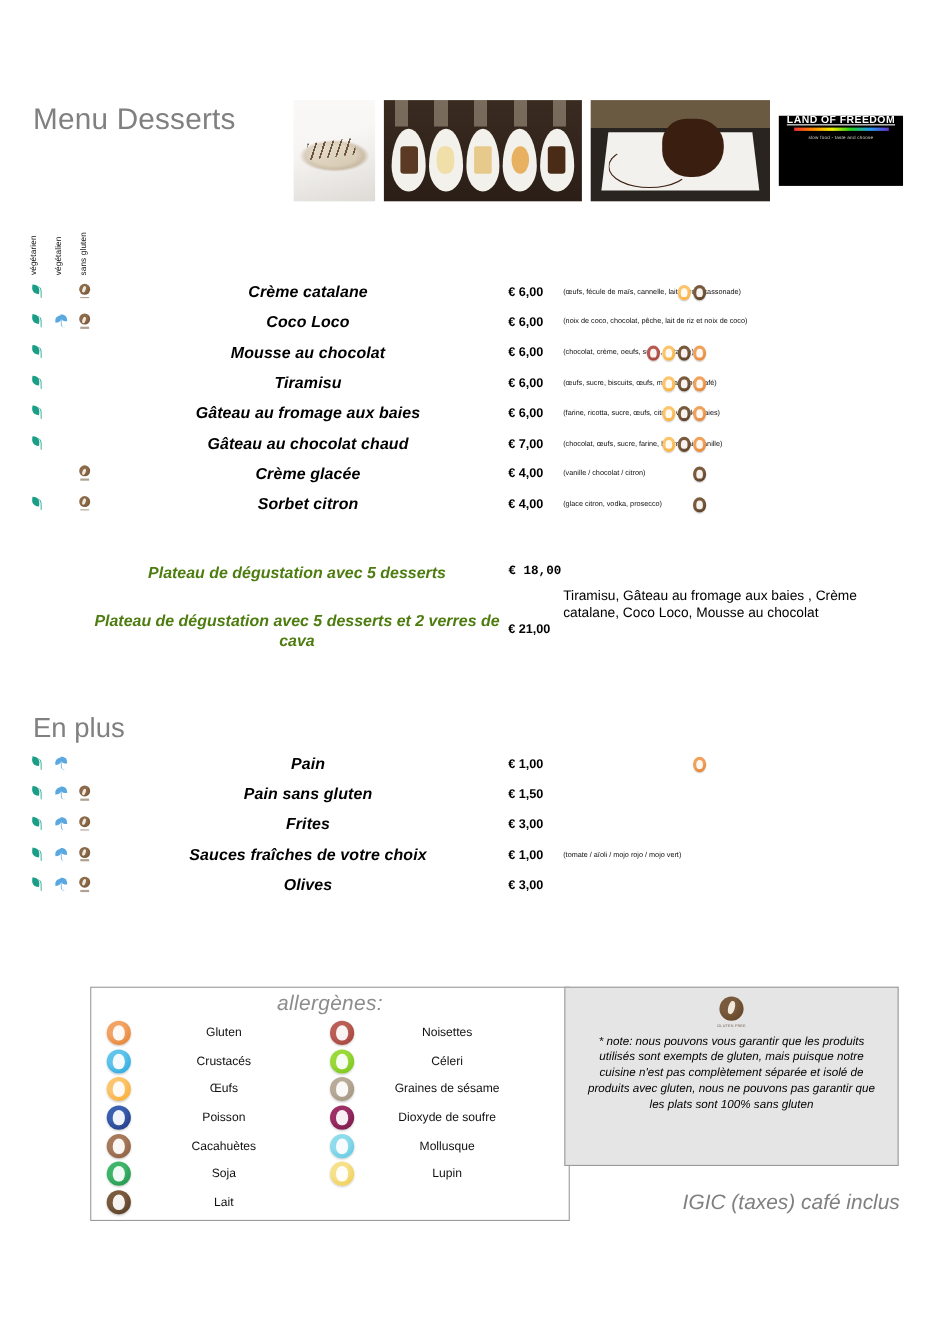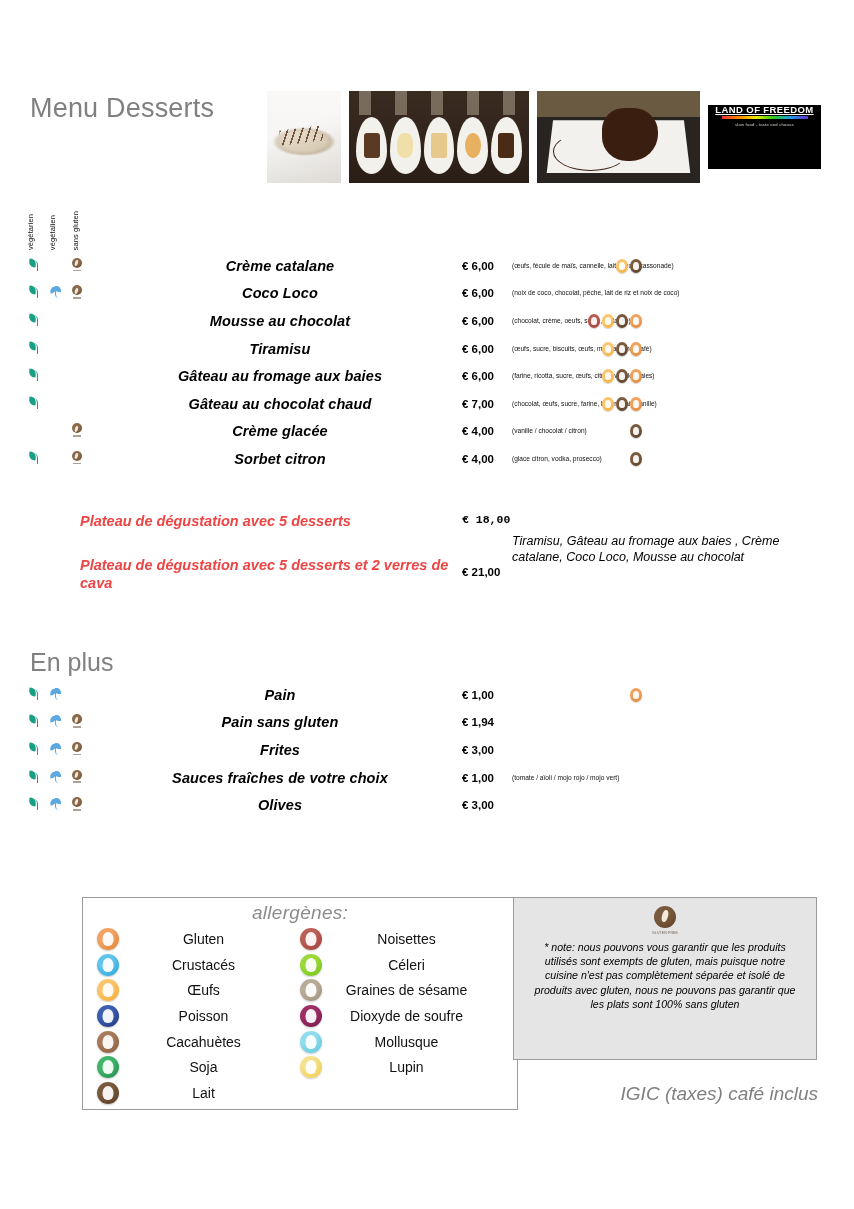--- a/index.html
+++ b/index.html
@@ -185,30 +185,30 @@
   }
   .ab:after { content:""; position:absolute; left:50%; top:50%;
     transform:translate(-50%,-50%);
     width:6px; height:8px; background:#fff; opacity:.92;
     border-radius: 55% 55% 45% 45%; }
   .ab.gluten  { background: radial-gradient(circle at 38% 32%, #f0a15c 0 40%, #e07b28 100%); }
   .ab.oeufs   { background: radial-gradient(circle at 38% 32%, #fcc46b 0 40%, #f5a623 100%); }
   .ab.lait    { background: radial-gradient(circle at 38% 32%, #7a5a3c 0 40%, #4e3620 100%); }
   .ab.noisettes { background: radial-gradient(circle at 38% 32%, #b85a52 0 40%, #9c3a35 100%); }
   .platter-name {
-    position:absolute; left:80px; width:380px; 
-    font-style:italic; font-weight:700; font-size:14.5px; color:#ef4444;
+    position:absolute; left:80px; width:380px; text-align:center;
+    font-style:italic; font-weight:700; font-size:14.5px; color:#4d7c0f;
     line-height:1.25;
   }
   .platter-price {
     position:absolute; left:462px; font-size:11.5px; font-weight:700;
   }
   .platter-note {
     position:absolute; left:512px; width:315px;
-    font-style:italic; font-size:12.5px; color:#000; line-height:1.3;
+    font-size:12.5px; color:#000; line-height:1.3;
   }
 
   
   .section-head {
     position:absolute; left:30px;
     font-size:25px; color:#808080; font-weight:400;
   }
 
   
   .legend {
@@ -221,21 +221,21 @@
     color:#8c8c8c; margin-top:4px; letter-spacing:.3px;
   }
   .legend-cols { display:flex; margin-top:2px; padding:0 14px; }
   .legend-col { width:50%; }
   .legend-row { display:flex; align-items:center; height:25.7px; }
   .legend-ic { width:22px; height:22px; border-radius:50%; position:relative;
     flex:0 0 auto; box-shadow:0 1px 2px rgba(0,0,0,.22); }
   .legend-ic:after { content:""; position:absolute; left:50%; top:50%;
     transform:translate(-50%,-50%); width:11px; height:14px;
     background:#fff; opacity:.93; border-radius:52% 52% 46% 46%; }
-  .legend-lbl { flex:1; text-align:center; font-size:14px; color:#111;
+  .legend-lbl { flex:1; text-align:center; font-size:11px; color:#111;
     padding-right:12px; }
   .li-gluten     { background: radial-gradient(circle at 36% 30%, #f2a263 0 38%, #e07b28 100%); }
   .li-crustaces  { background: radial-gradient(circle at 36% 30%, #5ec4ec 0 38%, #1fa0d8 100%); }
   .li-oeufs      { background: radial-gradient(circle at 36% 30%, #fcc46b 0 38%, #f5a623 100%); }
   .li-poisson    { background: radial-gradient(circle at 36% 30%, #3a5fb0 0 38%, #1c2f75 100%); }
   .li-cacahuetes { background: radial-gradient(circle at 36% 30%, #a87a5c 0 38%, #86583a 100%); }
   .li-soja       { background: radial-gradient(circle at 36% 30%, #3fb56a 0 38%, #1c8a45 100%); }
   .li-lait       { background: radial-gradient(circle at 36% 30%, #7a5a3c 0 38%, #4e3620 100%); }
   .li-noisettes  { background: radial-gradient(circle at 36% 30%, #bb5f56 0 38%, #9c3a35 100%); }
   .li-celeri     { background: radial-gradient(circle at 36% 30%, #9bd93a 0 38%, #6fbf12 100%); }
@@ -490,21 +490,21 @@
             <i></i>
           </span>
         </span>
         <span class="m m2">
           <span class="ic-gf">
             <i></i>
           </span>
         </span>
       </div>
       <div class="dish-name">Pain sans gluten</div>
-      <div class="price">€ 1,94</div>
+      <div class="price">€ 1,50</div>
     </div>
     <div class="row">
       <div class="diet-cell">
         <span class="m m0">
           <span class="ic-veg"></span>
         </span>
         <span class="m m1">
           <span class="ic-vgn">
             <i></i>
           </span>

